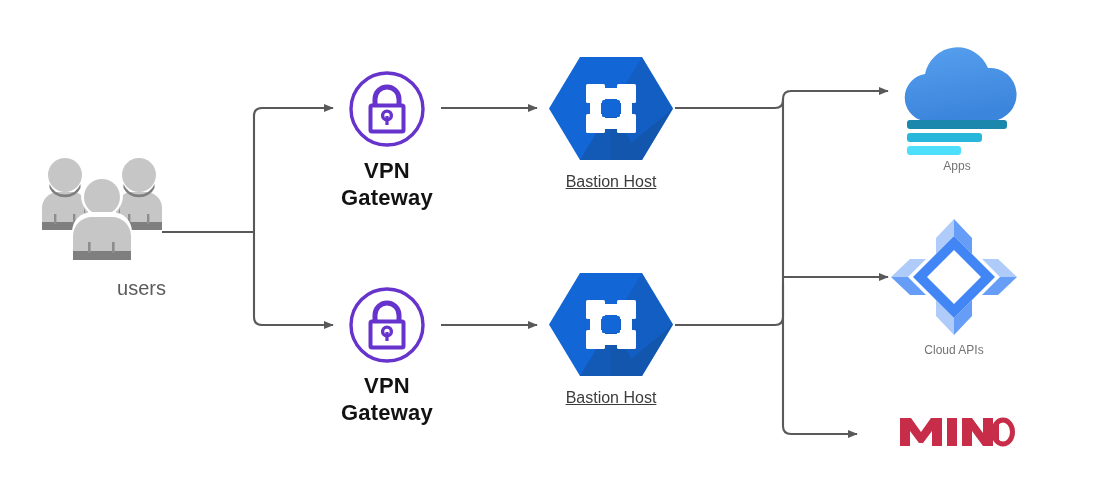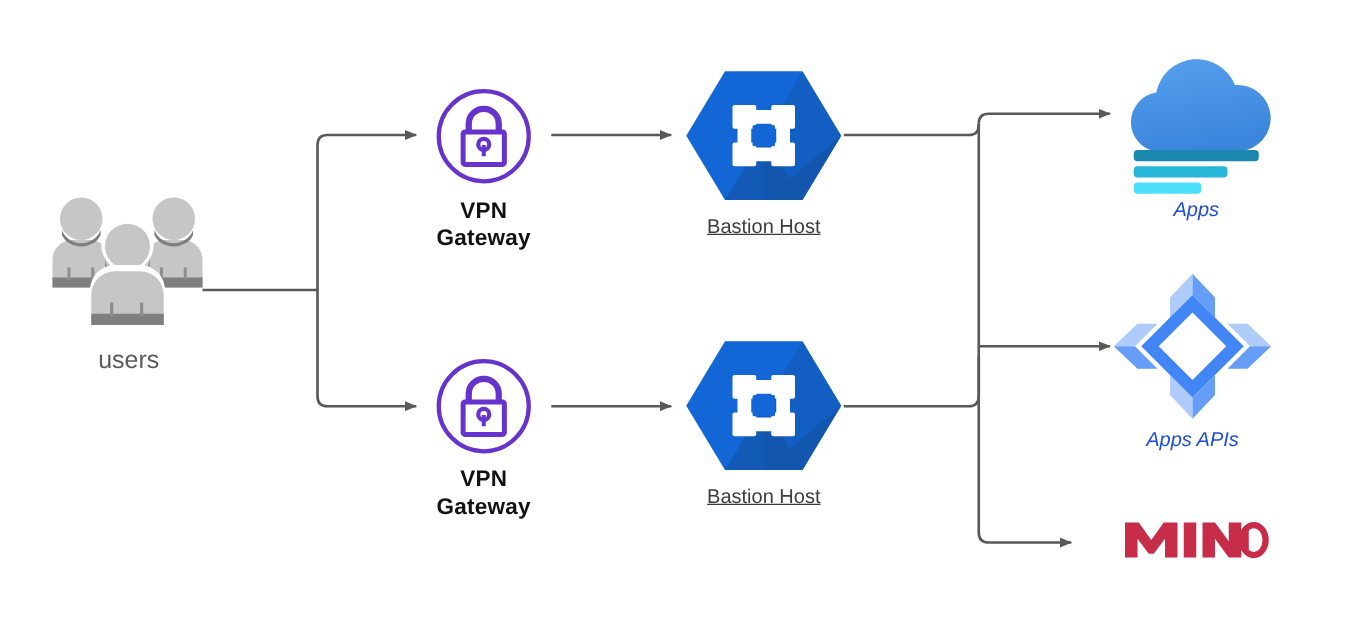--- a/index.html
+++ b/index.html
@@ -27,41 +27,40 @@
   .node {
     position: absolute;
   }
   .label {
     position: absolute;
     text-align: center;
     white-space: pre-line;
     line-height: 1.22;
   }
   .lbl-vpn {
-    font-size: 18px;
+    font-size: 22px;
     font-weight: bold;
     color: #121212;
     letter-spacing: 0.2px;
   }
   .lbl-host {
     font-size: 16px;
     font-weight: normal;
     color: #3c3c3c;
     text-decoration: underline;
   }
   .lbl-users {
     font-size: 20px;
     font-weight: normal;
     color: #5b5b5b;
   }
   .lbl-target {
-    font-size: 16px;
+    font-size: 12px;
     font-weight: normal;
-    color: #1d4ed8;
-    font-style: italic;
+    color: #737373;
   }
   svg { display: block; overflow: visible; }
 </style>
 </head>
 <body>
 
 <div id="canvas">
 
   <svg id="wires" viewBox="0 0 1096 494" width="1096" height="494">
     <defs>
@@ -120,21 +119,21 @@
       <circle cx="62" cy="40" r="21" fill="#ffffff"></circle>
       <circle cx="62" cy="41" r="18" fill="#c6c6c6"></circle>
       <path d="M44,50 a18,17 0 0 0 36,0 l0,4 a18,15 0 0 1 -36,0 Z" fill="#7f7f7f"></path>
       <path d="M32,106 V82 a20,20 0 0 1 20,-20 h20 a20,20 0 0 1 20,20 V106 Z" fill="#ffffff" transform="translate(0,-6) scale(1)"></path>
       <path d="M33,104 V80 a19,19 0 0 1 19,-19 h20 a19,19 0 0 1 19,19 V104 Z" fill="#c6c6c6"></path>
       <rect x="33" y="95" width="58" height="9" fill="#7f7f7f"></rect>
       <rect x="48" y="86" width="2.6" height="11" fill="#8d8d8d"></rect>
       <rect x="72" y="86" width="2.6" height="11" fill="#8d8d8d"></rect>
     </svg>
   </div>
-  <div class="label lbl-users" style="left:40px; top:276px; width:126px;">users</div>
+  <div class="label lbl-users" style="left:40px; top:276px; width:126px;text-align:right;">users</div>
 
   <div class="node" style="left:348px; top:70px; width:78px; height:78px;">
     <svg width="78" height="78" viewBox="0 0 78 78">
       <circle cx="39" cy="39" r="36" fill="none" stroke="#6633cc" stroke-width="3.4"></circle>
       <path d="M27,36 V29 a12,12 0 0 1 24,0 V36" fill="none" stroke="#6633cc" stroke-width="5"></path>
       <rect x="22.5" y="35.5" width="33" height="26" rx="1.5" fill="none" stroke="#6633cc" stroke-width="4"></rect>
       <circle cx="39" cy="45.5" r="4.4" fill="none" stroke="#6633cc" stroke-width="3.4"></circle>
       <rect x="37.4" y="46" width="3.2" height="9" fill="#6633cc"></rect>
     </svg>
   </div>
@@ -221,21 +220,21 @@
       <path d="M2,60 L21,42 L37,42 L19,60 Z" fill="#aecbfa"></path>
       <path d="M2,60 L21,78 L37,78 L19,60 Z" fill="#669df6"></path>
 
       <path d="M128,60 L109,42 L93,42 L111,60 Z" fill="#aecbfa"></path>
       <path d="M128,60 L109,78 L93,78 L111,60 Z" fill="#669df6"></path>
 
       <path d="M65,19 L106,60 L65,101 L24,60 Z" fill="#4285f4"></path>
       <path d="M65,33 L92,60 L65,87 L38,60 Z" fill="#ffffff"></path>
     </svg>
   </div>
-  <div class="label lbl-target" style="left:884px; top:343px; width:140px;">Apps APIs</div>
+  <div class="label lbl-target" style="left:884px; top:343px; width:140px;">Cloud APIs</div>
 
   <div class="node" style="left:898px; top:414px; width:116px; height:36px;">
     <svg width="116" height="36" viewBox="0 0 116 36">
       <g fill="#c72c48">
 
         <path d="M2,4 H13 L23,18 L33,4 H44 V32 H34 V17 L25,29 H21 L12,17 V32 H2 Z"></path>
 
         <rect x="49" y="4" width="10" height="28"></rect>
 
         <path d="M64,4 H74 L85,19 V4 H95 V32 H85 L74,17 V32 H64 Z"></path>

